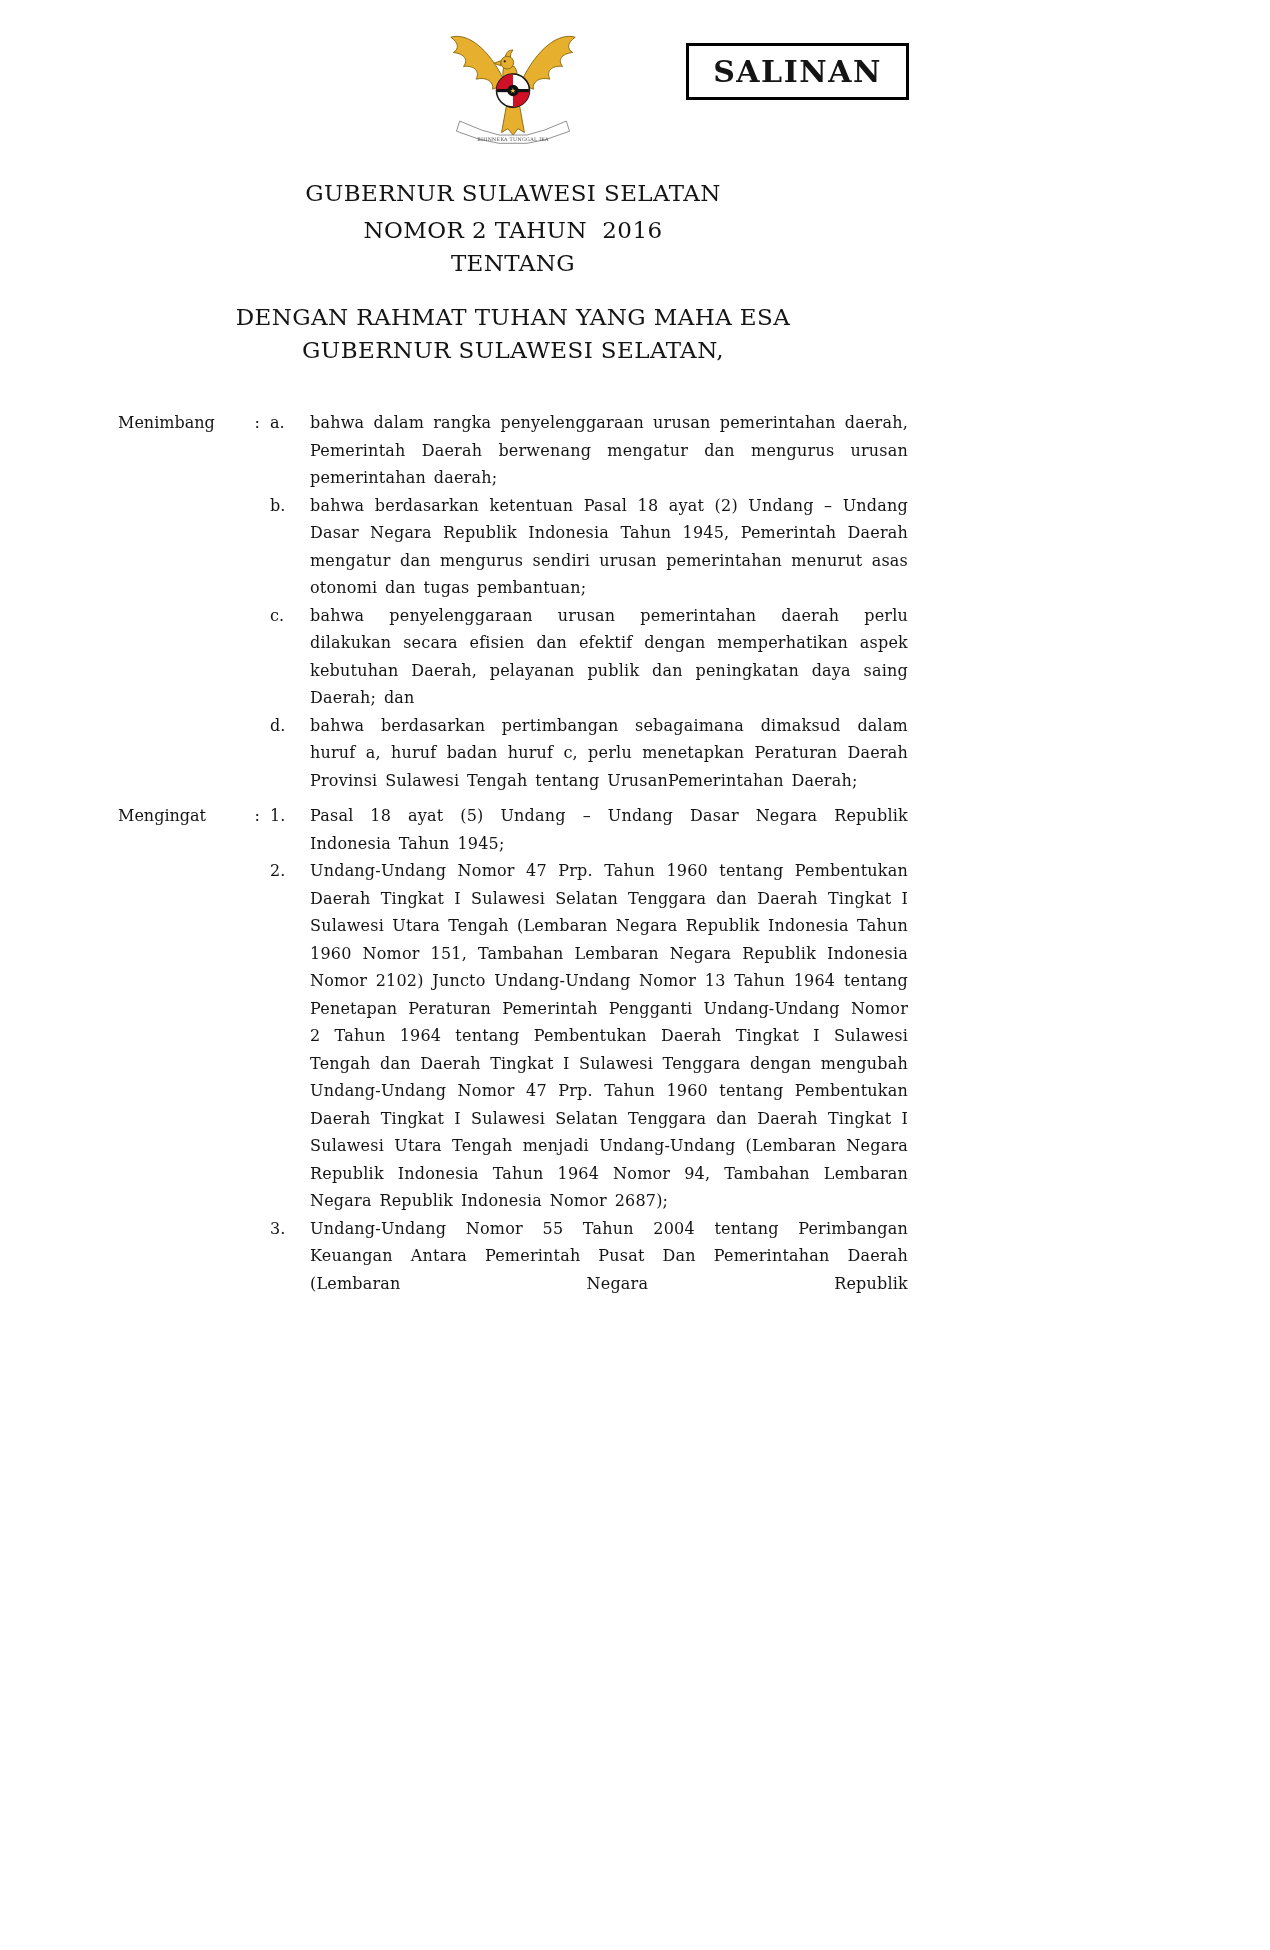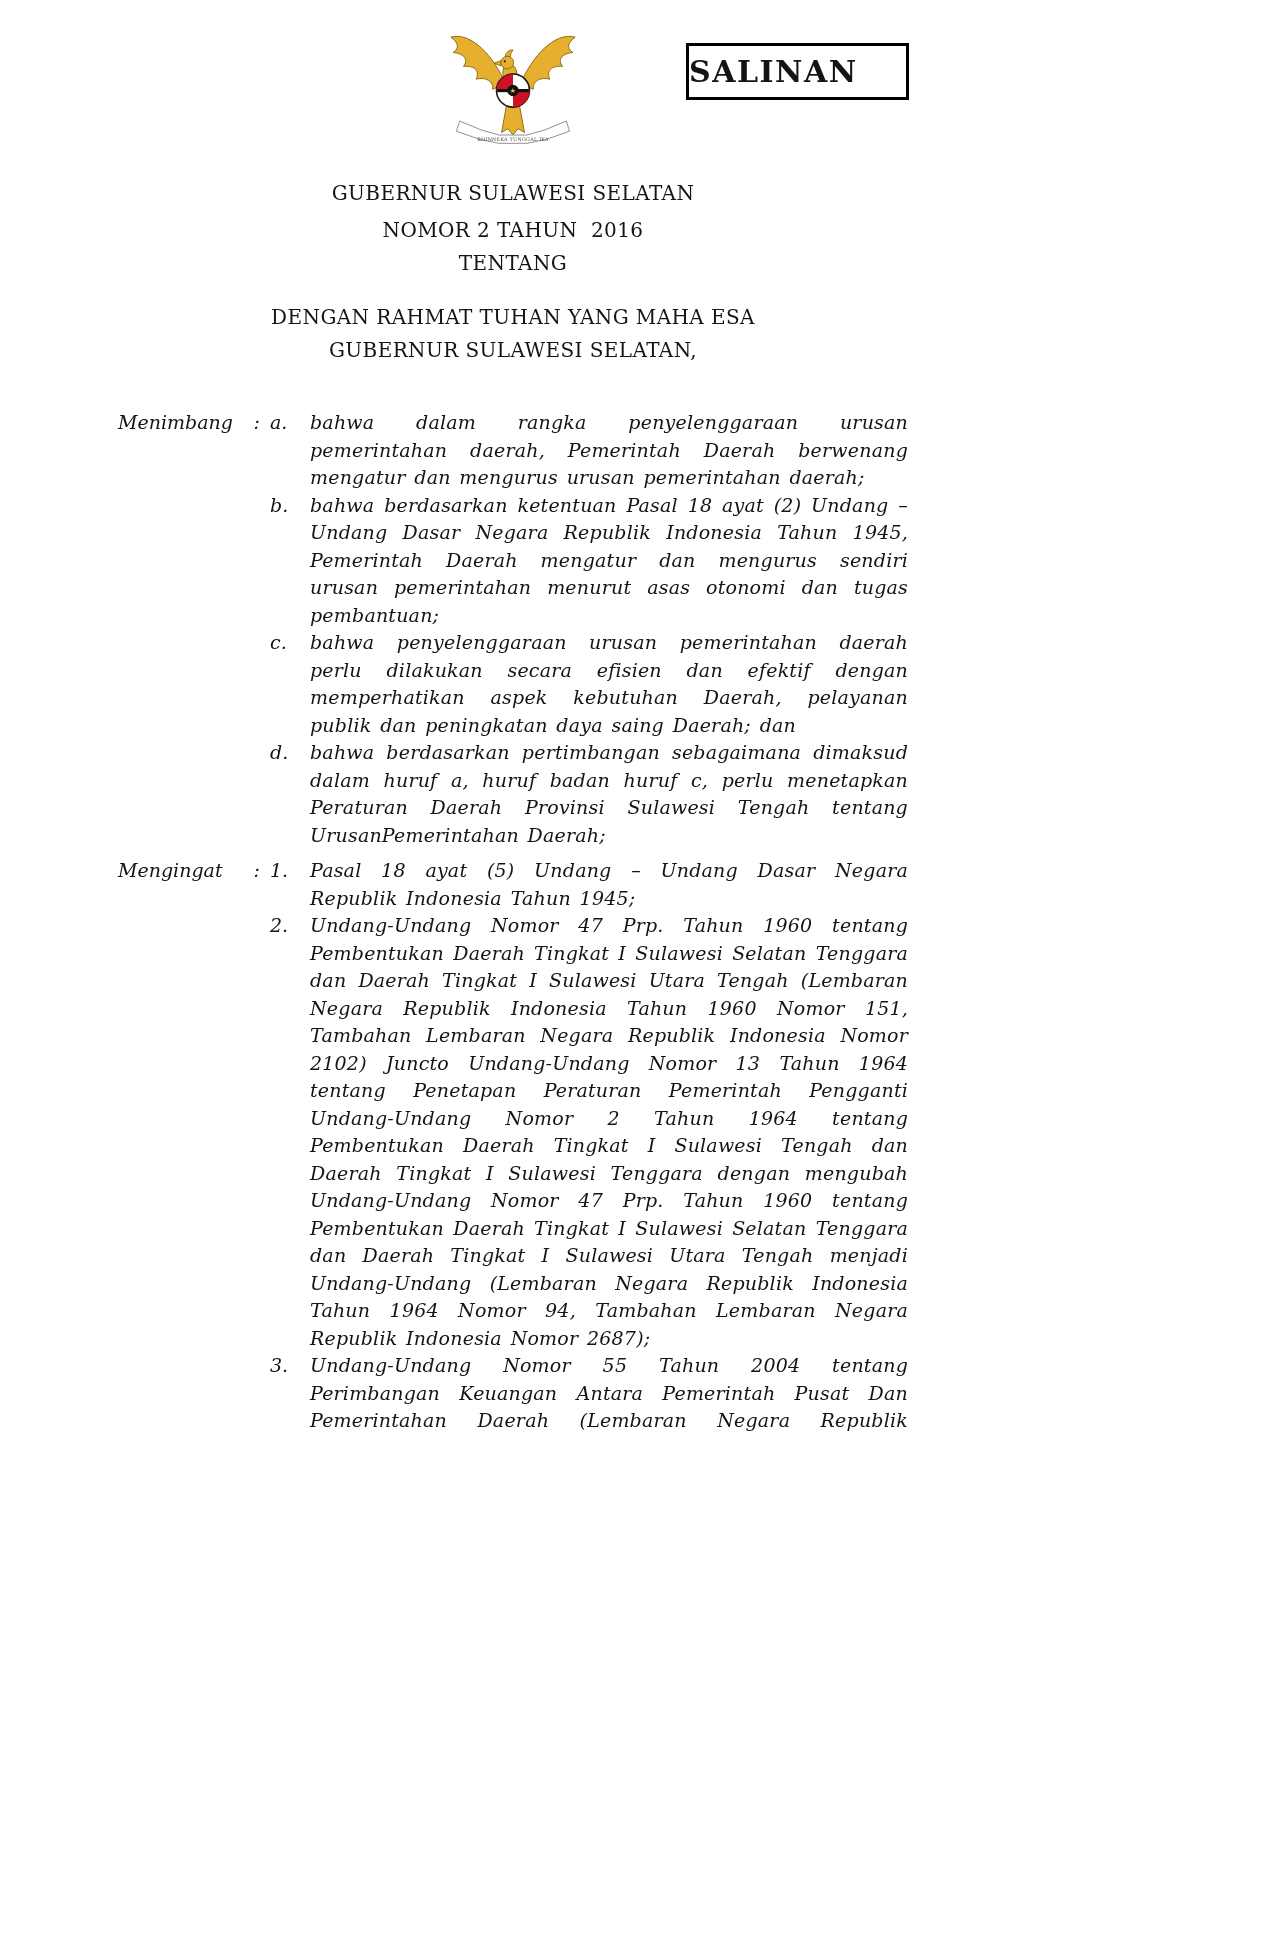--- a/index.html
+++ b/index.html
@@ -9,37 +9,37 @@
     font-family:"DejaVu Serif","Liberation Serif",serif;
     color:#141414;
     position:relative;
   }
   .page { position:relative; width:1270px; height:1950px; background:#fff; overflow:hidden; }
 
   .stamp {
     position:absolute; left:686px; top:43px;
     width:223px; height:57px;
     border:3px solid #000;
-    display:flex; align-items:center; justify-content:flex-start;
+    display:flex; align-items:center; justify-content:center;
     background:#fff;
   }
   .stamp span { font-size:30px; font-weight:bold; letter-spacing:1.5px; }
 
   .content { position:absolute; left:118px; top:0; width:790px; }
 
   .emblem-wrap { padding-top:22px; text-align:center; }
   .emblem-wrap svg { display:inline-block; }
 
   .title-block { margin-top:24px; text-align:center; }
-  .title-line { font-size:20px; line-height:33px; letter-spacing:0.4px; white-space:pre-wrap; }
+  .title-line { font-size:23px; line-height:33px; letter-spacing:0.4px; white-space:pre-wrap; }
   .tl-2, .tl-3 { margin-top:4px; }
   .tl-6 { margin-top:21px; }
 
   .body-block { margin-top:42px; }
-  .clause { display:flex; font-size:19px; line-height:27.5px;font-style:italic; }
+  .clause { display:flex; font-size:16px; line-height:27.5px; }
   .clause + .clause { margin-top:8px; }
   .clause-head {
     flex:0 0 152px;
     display:flex; justify-content:space-between;
     padding-right:10px;
     align-items:flex-start;
   }
   .items { flex:1; min-width:0; }
   .item { display:flex; }
   .marker { flex:0 0 40px; }

